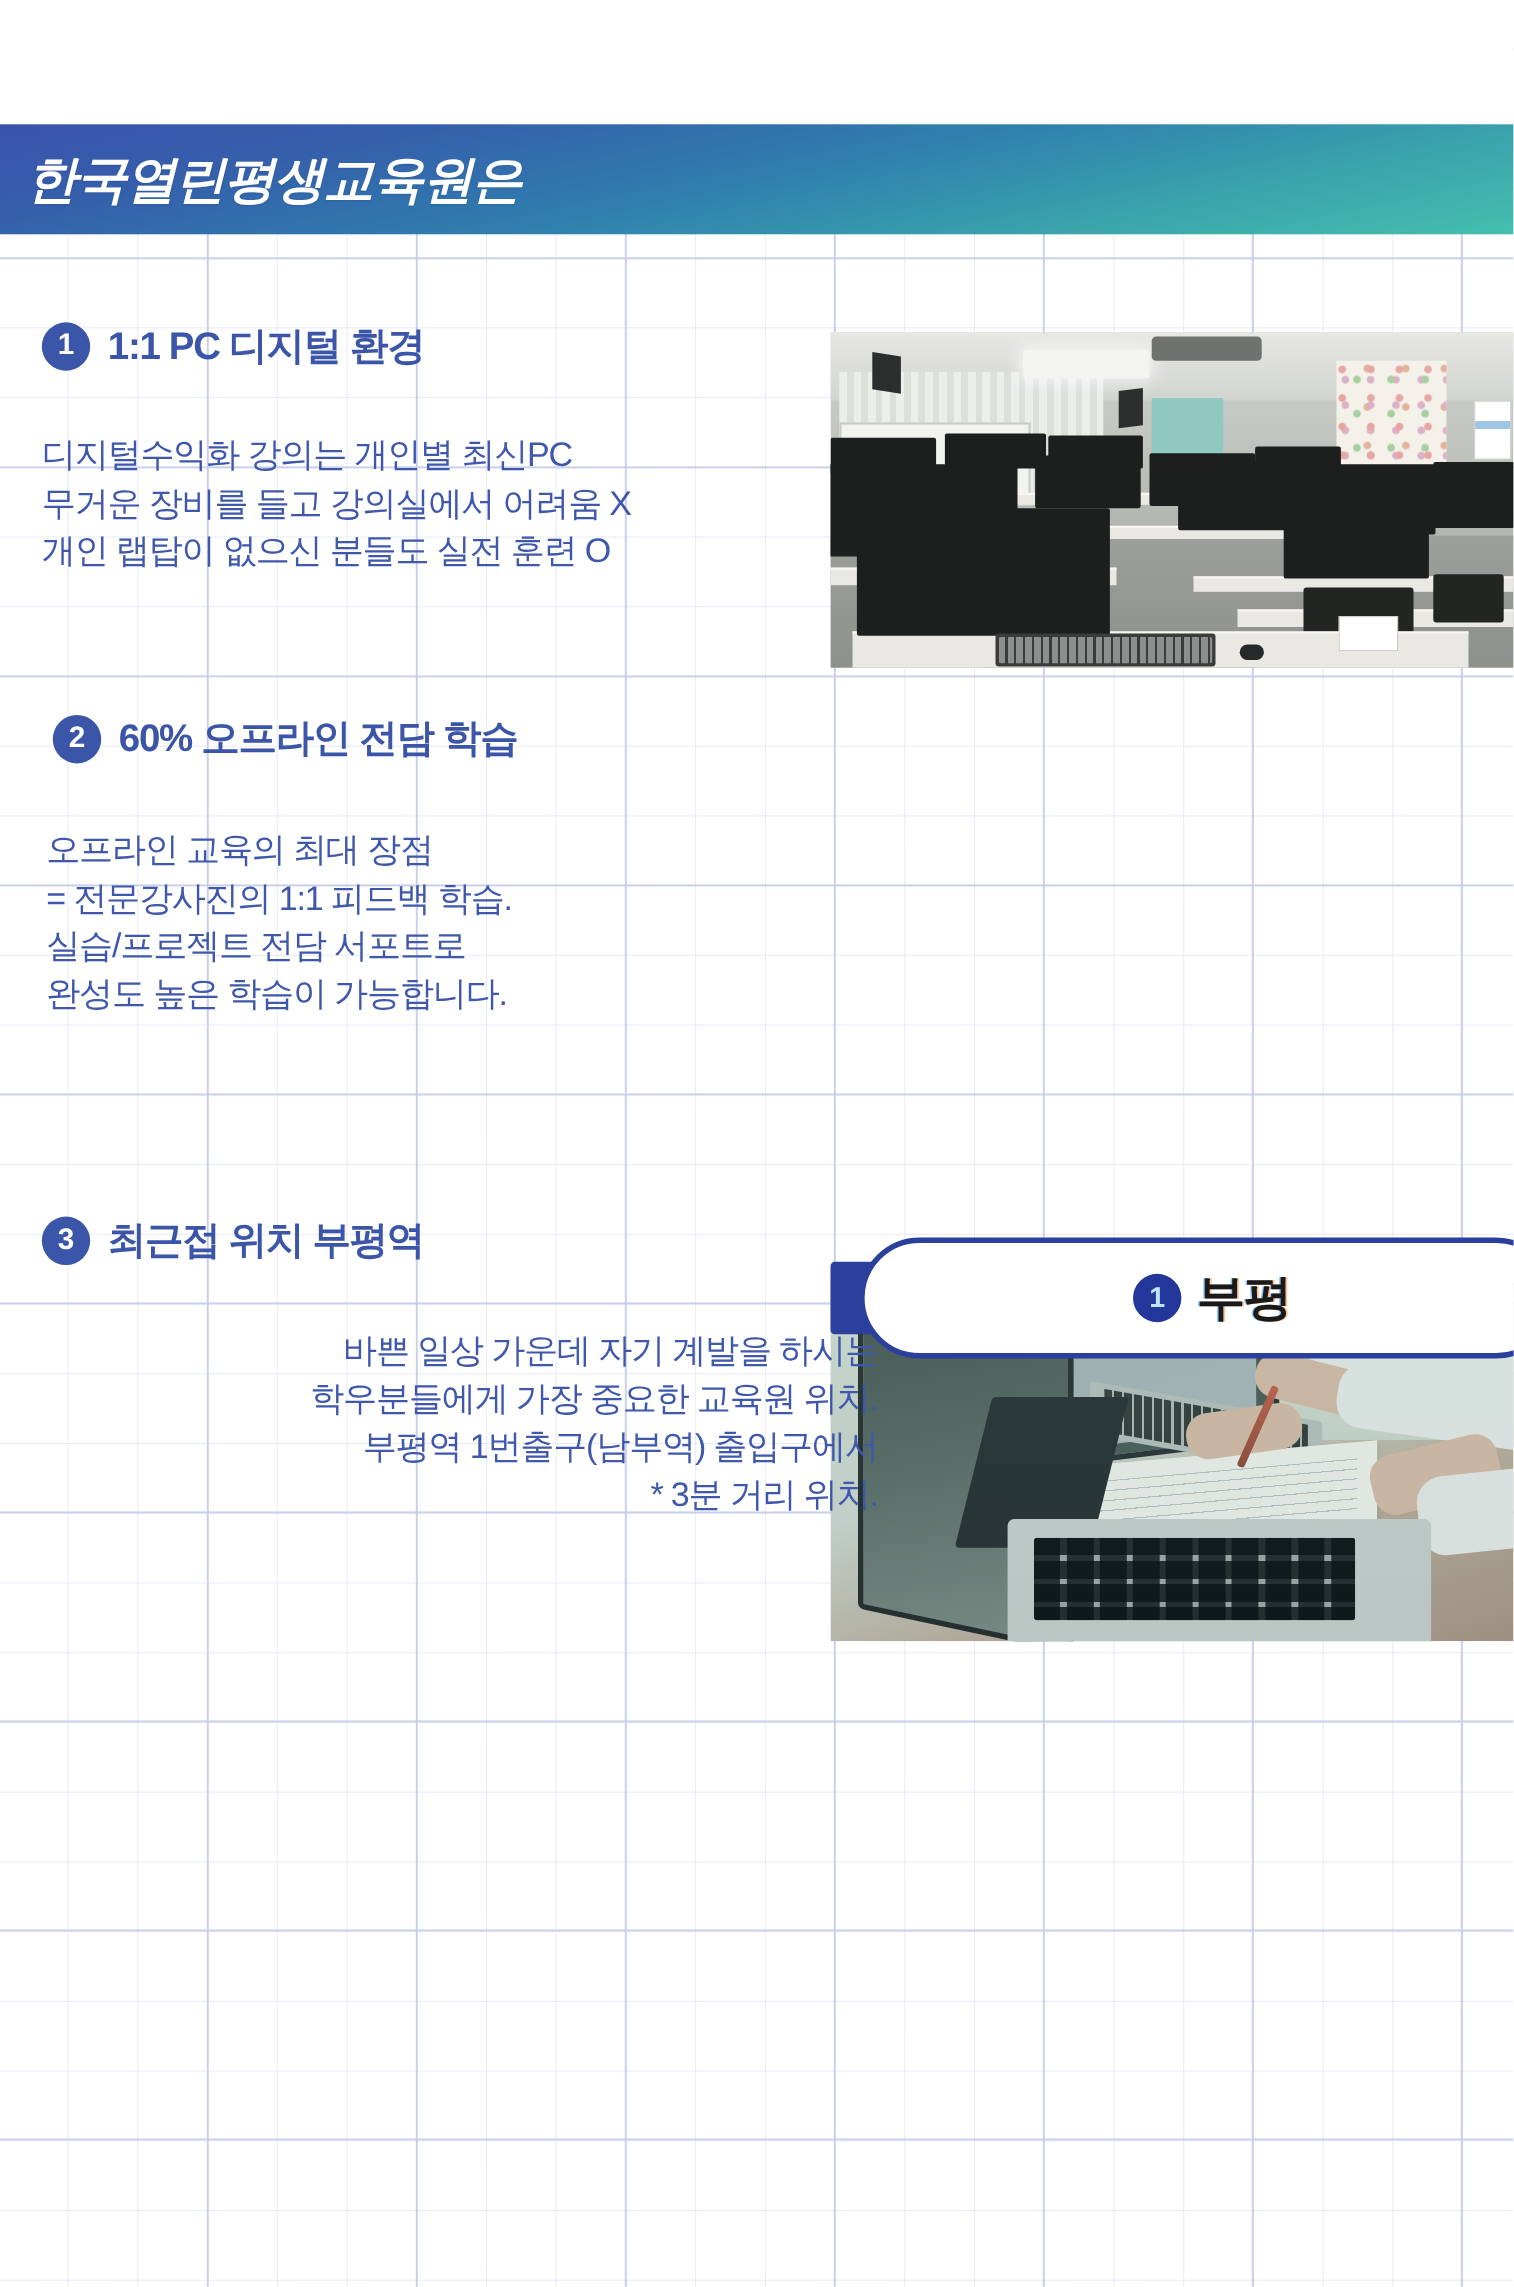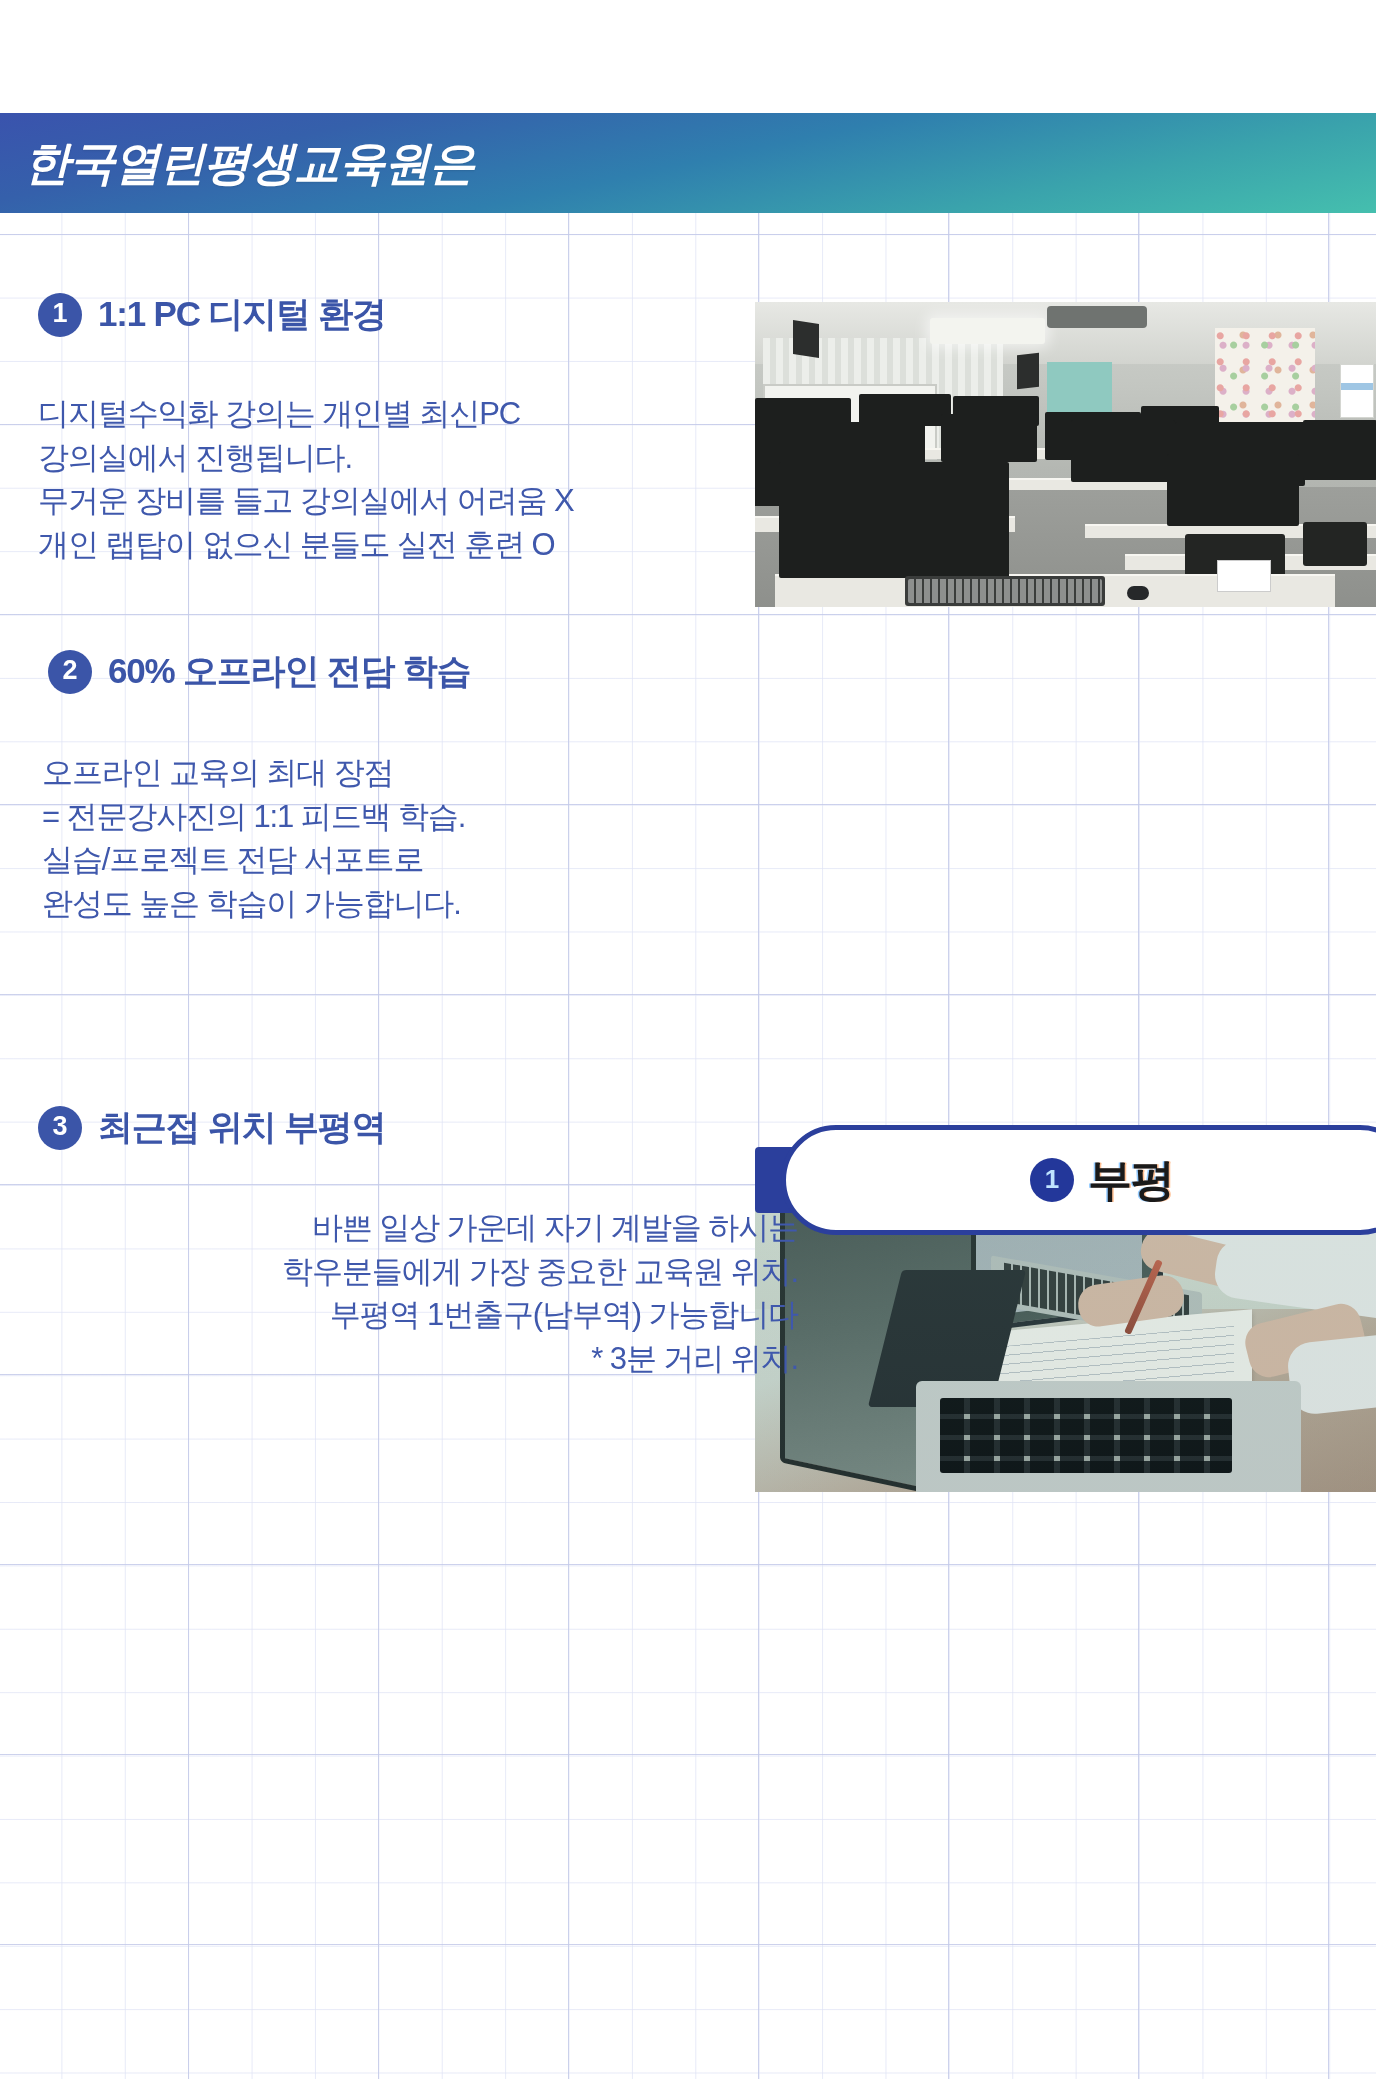--- a/index.html
+++ b/index.html
@@ -171,21 +171,20 @@
 <div class="content">
 
   <div class="section sec1">
     <div class="txt-col" style="padding-left:38px;padding-top:78px;">
       <div class="head-row">
         <div class="badge">1</div>
         <div class="head-txt">1:1 PC 디지털 환경</div>
       </div>
       <div class="body-txt" style="margin-top:54px;">
         <div>디지털수익화 강의는 개인별 최신PC</div>
-        <div>강의실에서 진행됩니다.</div>
         <div>무거운 장비를 들고 강의실에서 어려움 X</div>
         <div>개인 랩탑이 없으신 분들도 실전 훈련 O</div>
       </div>
     </div>
 
     <div class="photo p1">
       <div class="sky"></div>
       <div class="ceiling"></div>
       <div class="curtain"></div>
       <div class="board"></div>
@@ -279,21 +278,21 @@
 
   <div class="section sec3">
     <div class="txt-col" style="padding-left:38px;padding-top:31px;">
       <div class="head-row">
         <div class="badge">3</div>
         <div class="head-txt">최근접 위치 부평역</div>
       </div>
       <div class="body-txt" style="margin-top:55px;margin-left:-10px;text-align:right;">
         <div>바쁜 일상 가운데 자기 계발을 하시는</div>
         <div>학우분들에게 가장 중요한 교육원 위치.</div>
-        <div>부평역 1번출구(남부역) 가능합니다</div>
+        <div>부평역 1번출구(남부역) 출입구에서</div>
         <div>* 3분 거리 위치.</div>
       </div>
     </div>
 
     <div class="sign-wrap">
       <div class="sign-tab"></div>
       <div class="sign-body">
         <div class="sign-inner">
           <div class="sign-badge">1</div>
           <div class="sign-name">부평</div>

